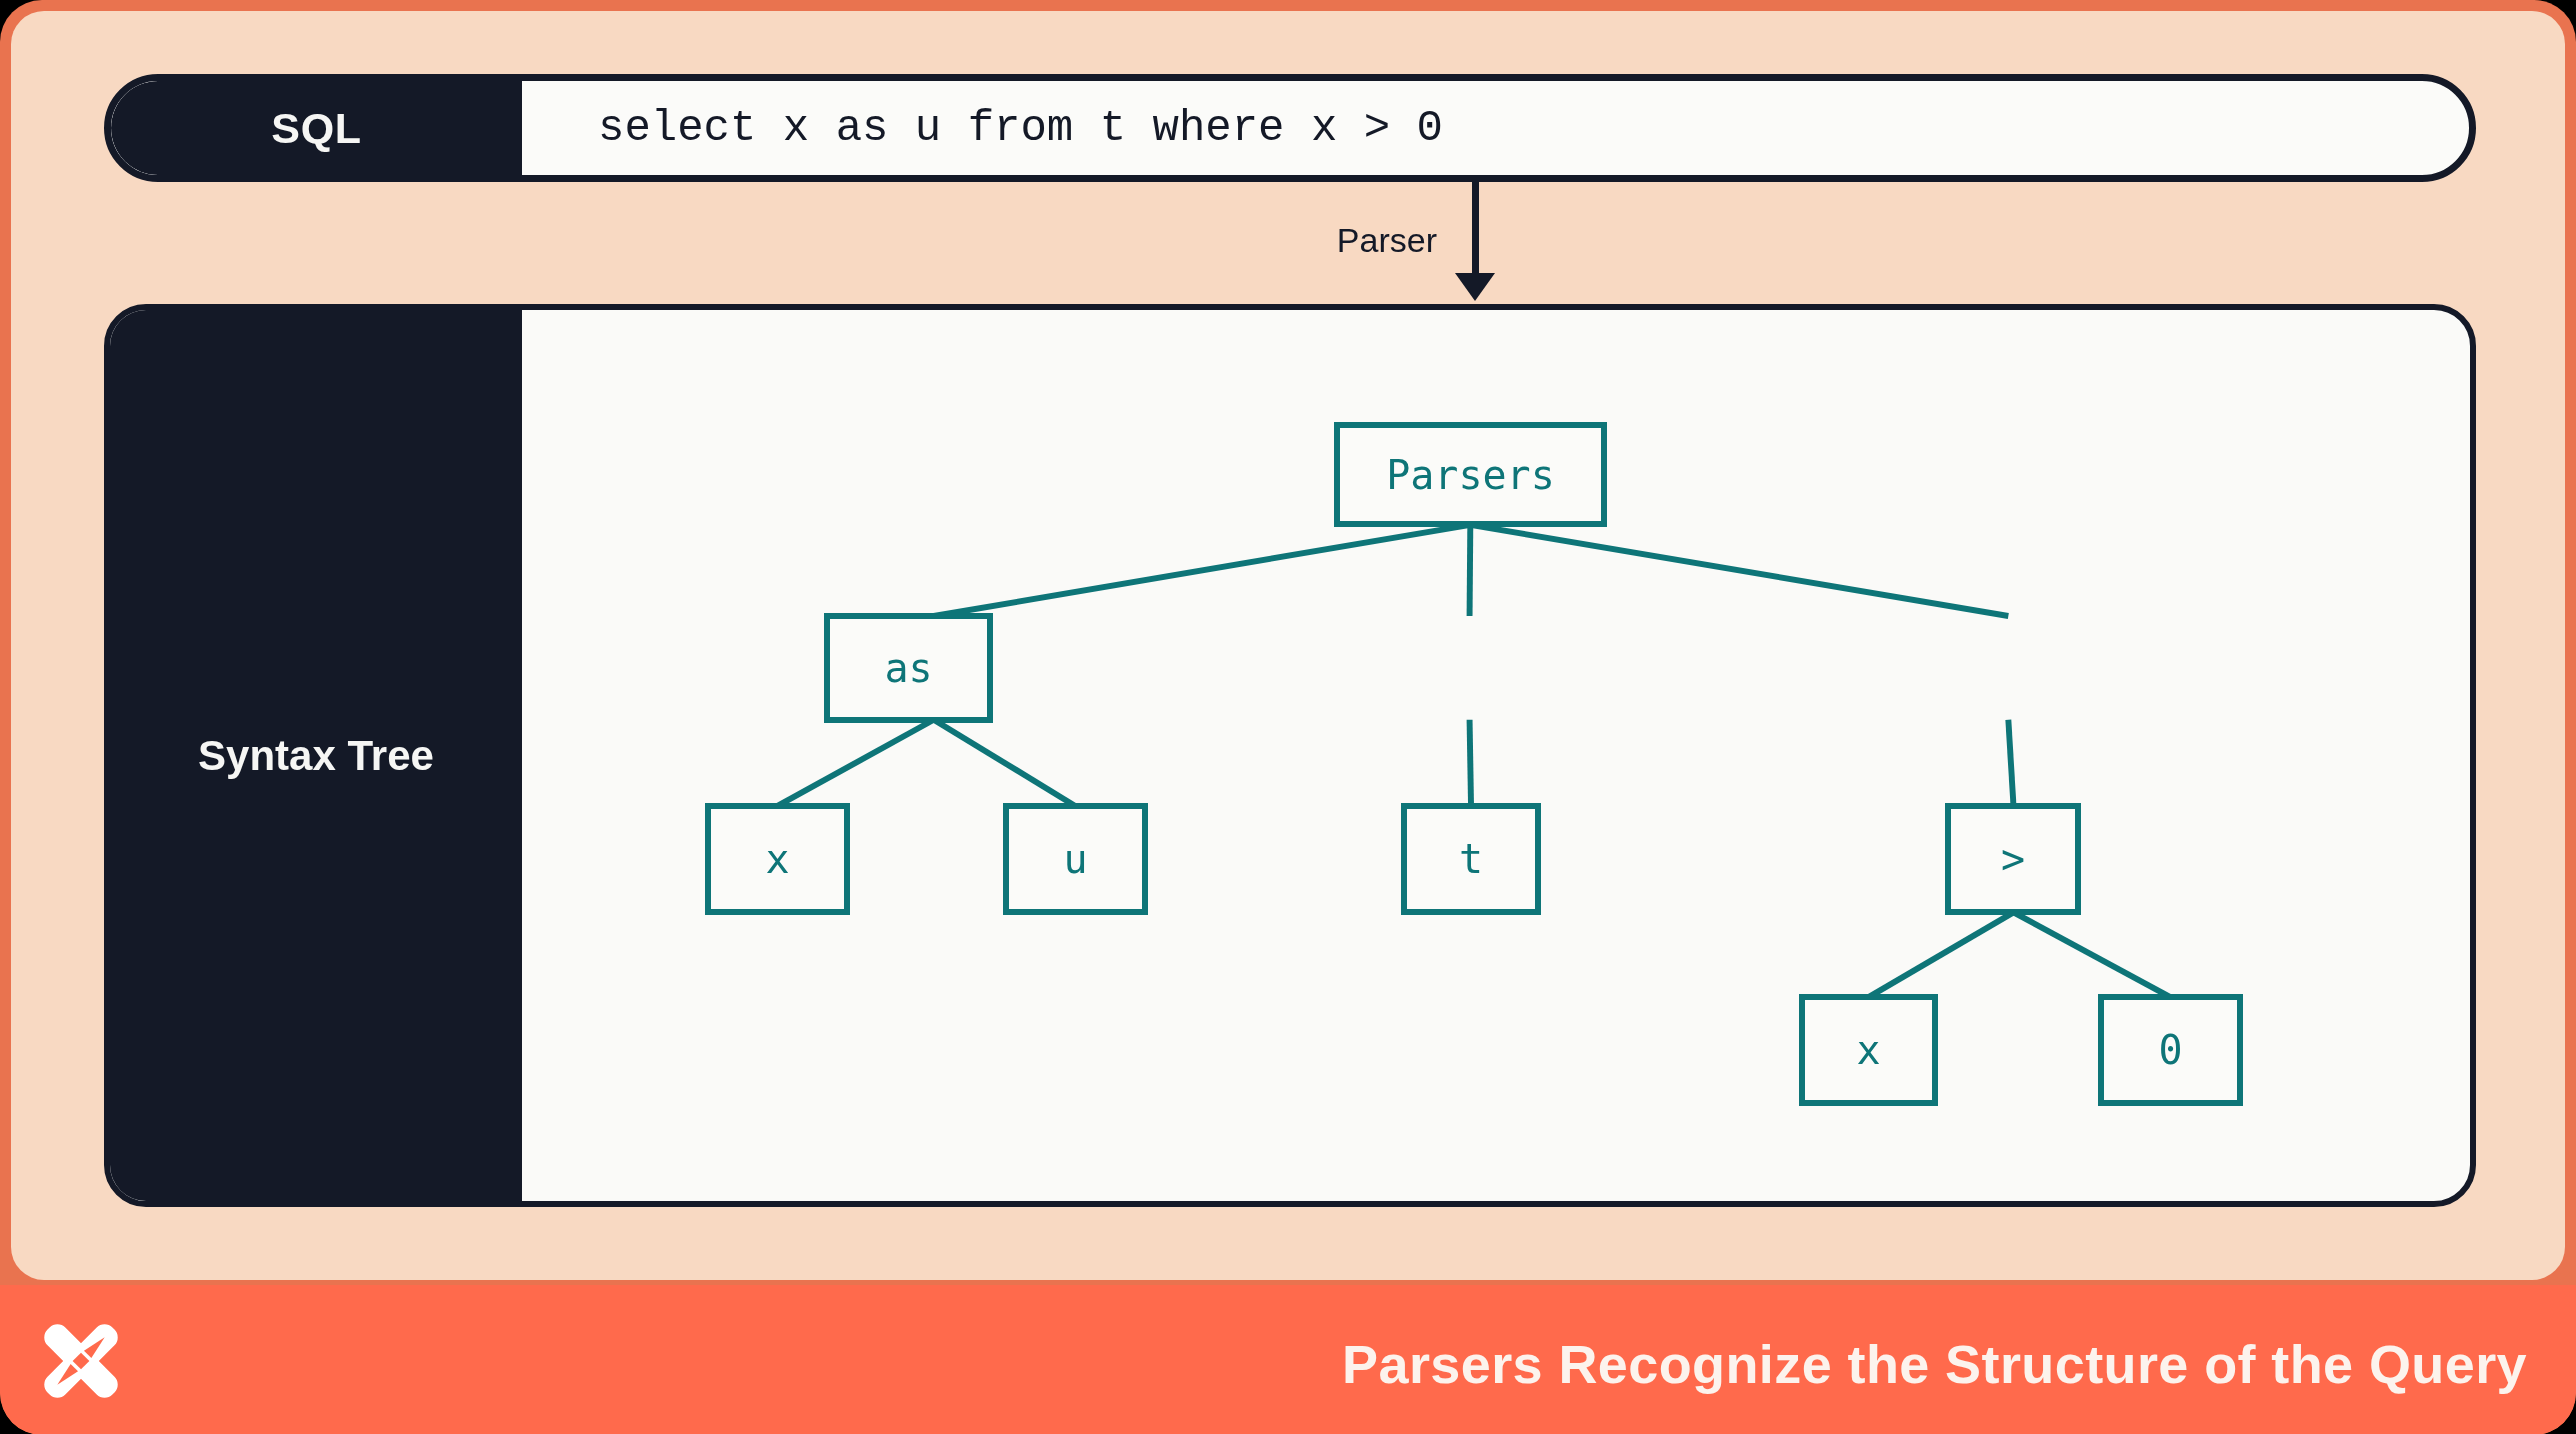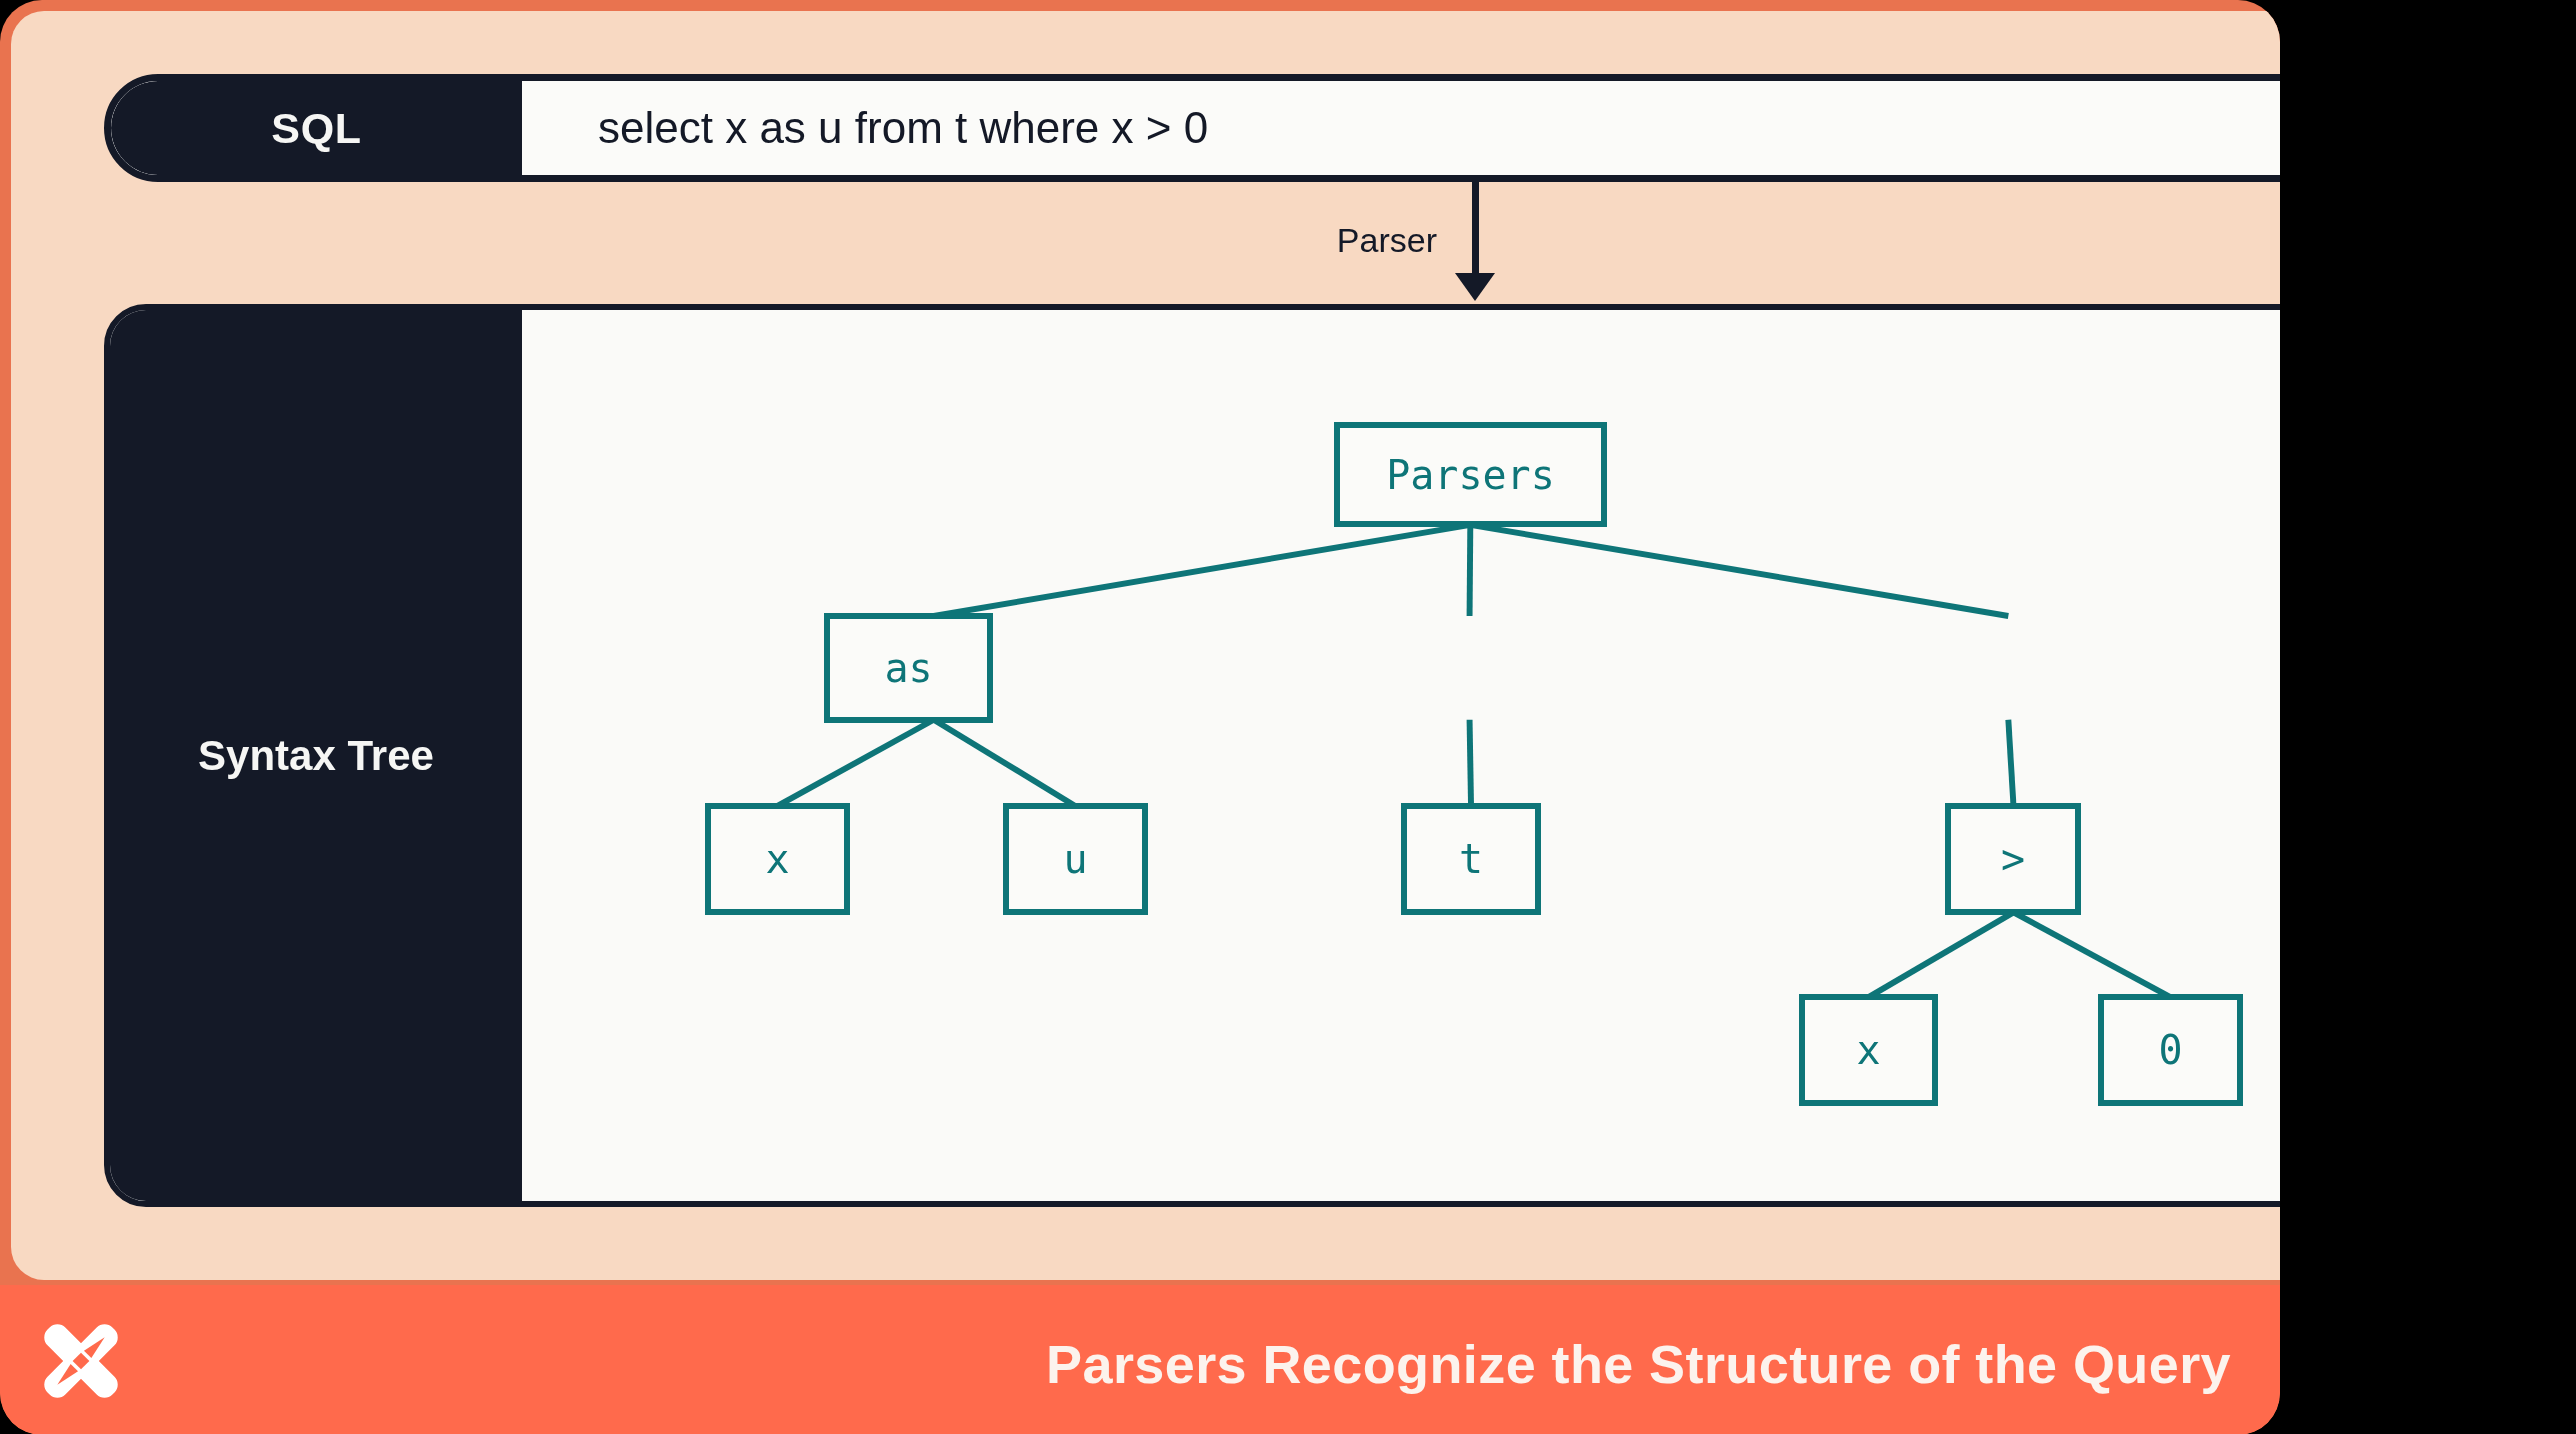--- a/index.html
+++ b/index.html
@@ -1,17 +1,17 @@
 <!DOCTYPE html>
 <html style="font-size:12px"><head>
 <meta charset="utf-8">
 <style>
   html,body{margin:0;padding:0;background:#000;}
   .slide{
-    position:relative;width:2280px;height:1435px;background:#e9734f;
+    position:relative;width:2576px;height:1435px;background:#e9734f;
     border-radius:42px;overflow:hidden;
     font-family:"Liberation Sans",sans-serif;
   }
   .content-bg{
     position:absolute;left:11px;top:11px;width:2554px;height:1269px;
     background:#f8d9c2;border-radius:33px;
   }
   
   .sql-pill{
     position:absolute;left:104px;top:74px;width:2372px;height:108px;
@@ -19,21 +19,21 @@
     background:#fbfbf9;display:flex;align-items:stretch;overflow:hidden;
   }
   .sql-pill-label{
     width:411px;background:#141927;color:#f6f6f4;
     display:flex;align-items:center;justify-content:center;
     font-weight:bold;font-size:43px;letter-spacing:0.7px;
     border-radius:47px 0 0 47px;flex:none;
   }
   .sql-pill-query{
     flex:1;display:flex;align-items:center;padding-left:76px;
-    font-family:Liberation Sans, sans-serif;font-size:44px;color:#141927;
+    font-family:Liberation Mono, monospace;font-size:44px;color:#141927;
     white-space:nowrap;
   }
   
   .parser-label{
     position:absolute;left:1141px;top:221px;width:296px;text-align:right;
     font-family:Liberation Sans, sans-serif;font-size:34px;color:#141927;
   }
   .arrow-line{
     position:absolute;left:1472px;top:182px;width:6.7px;height:93px;background:#141927;
   }

